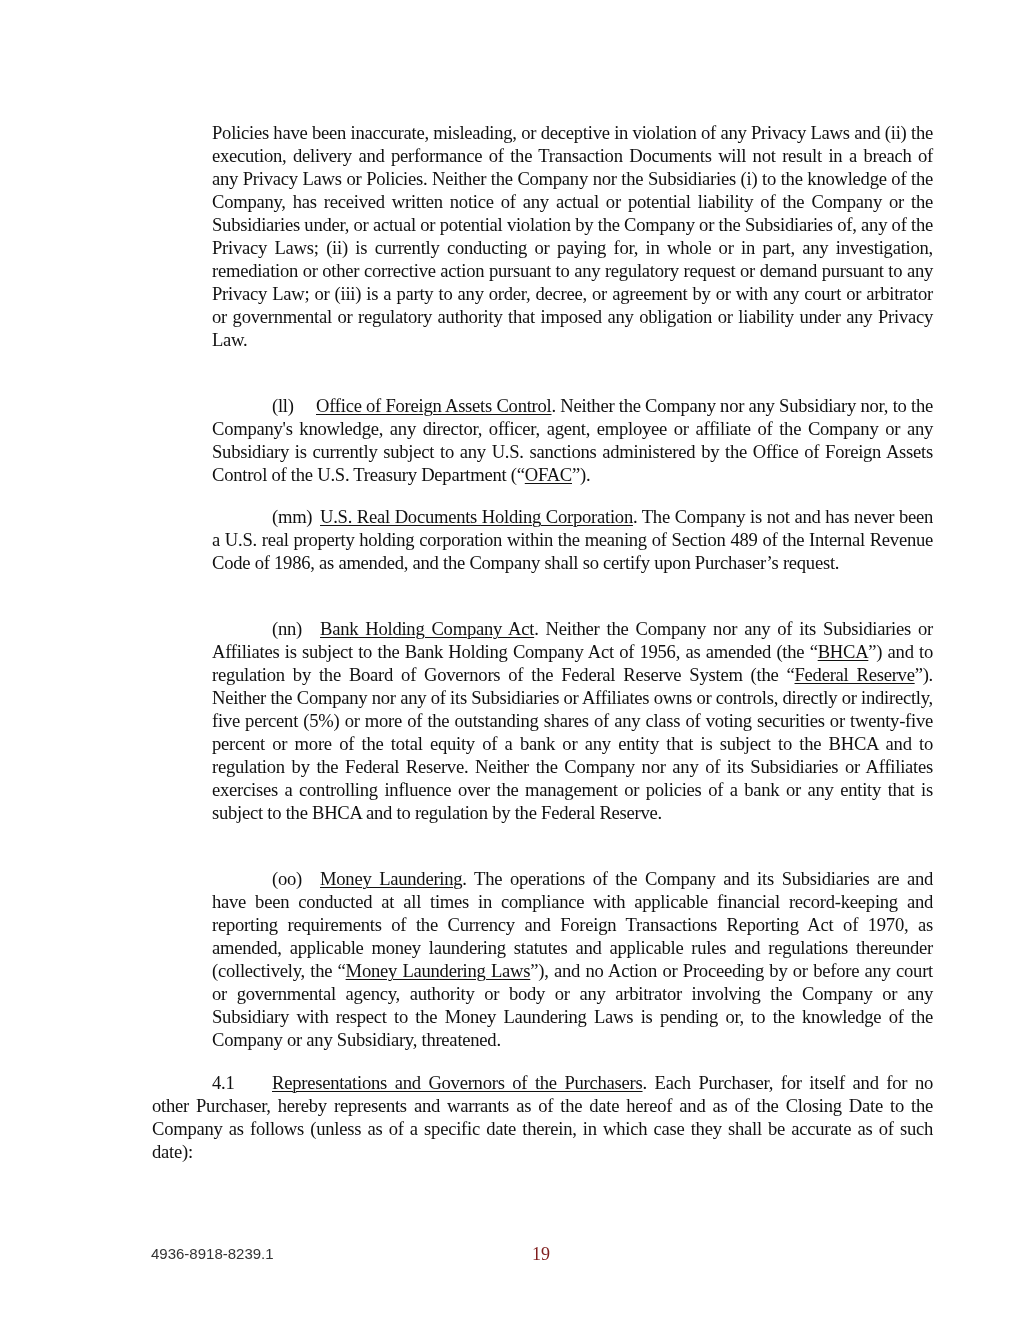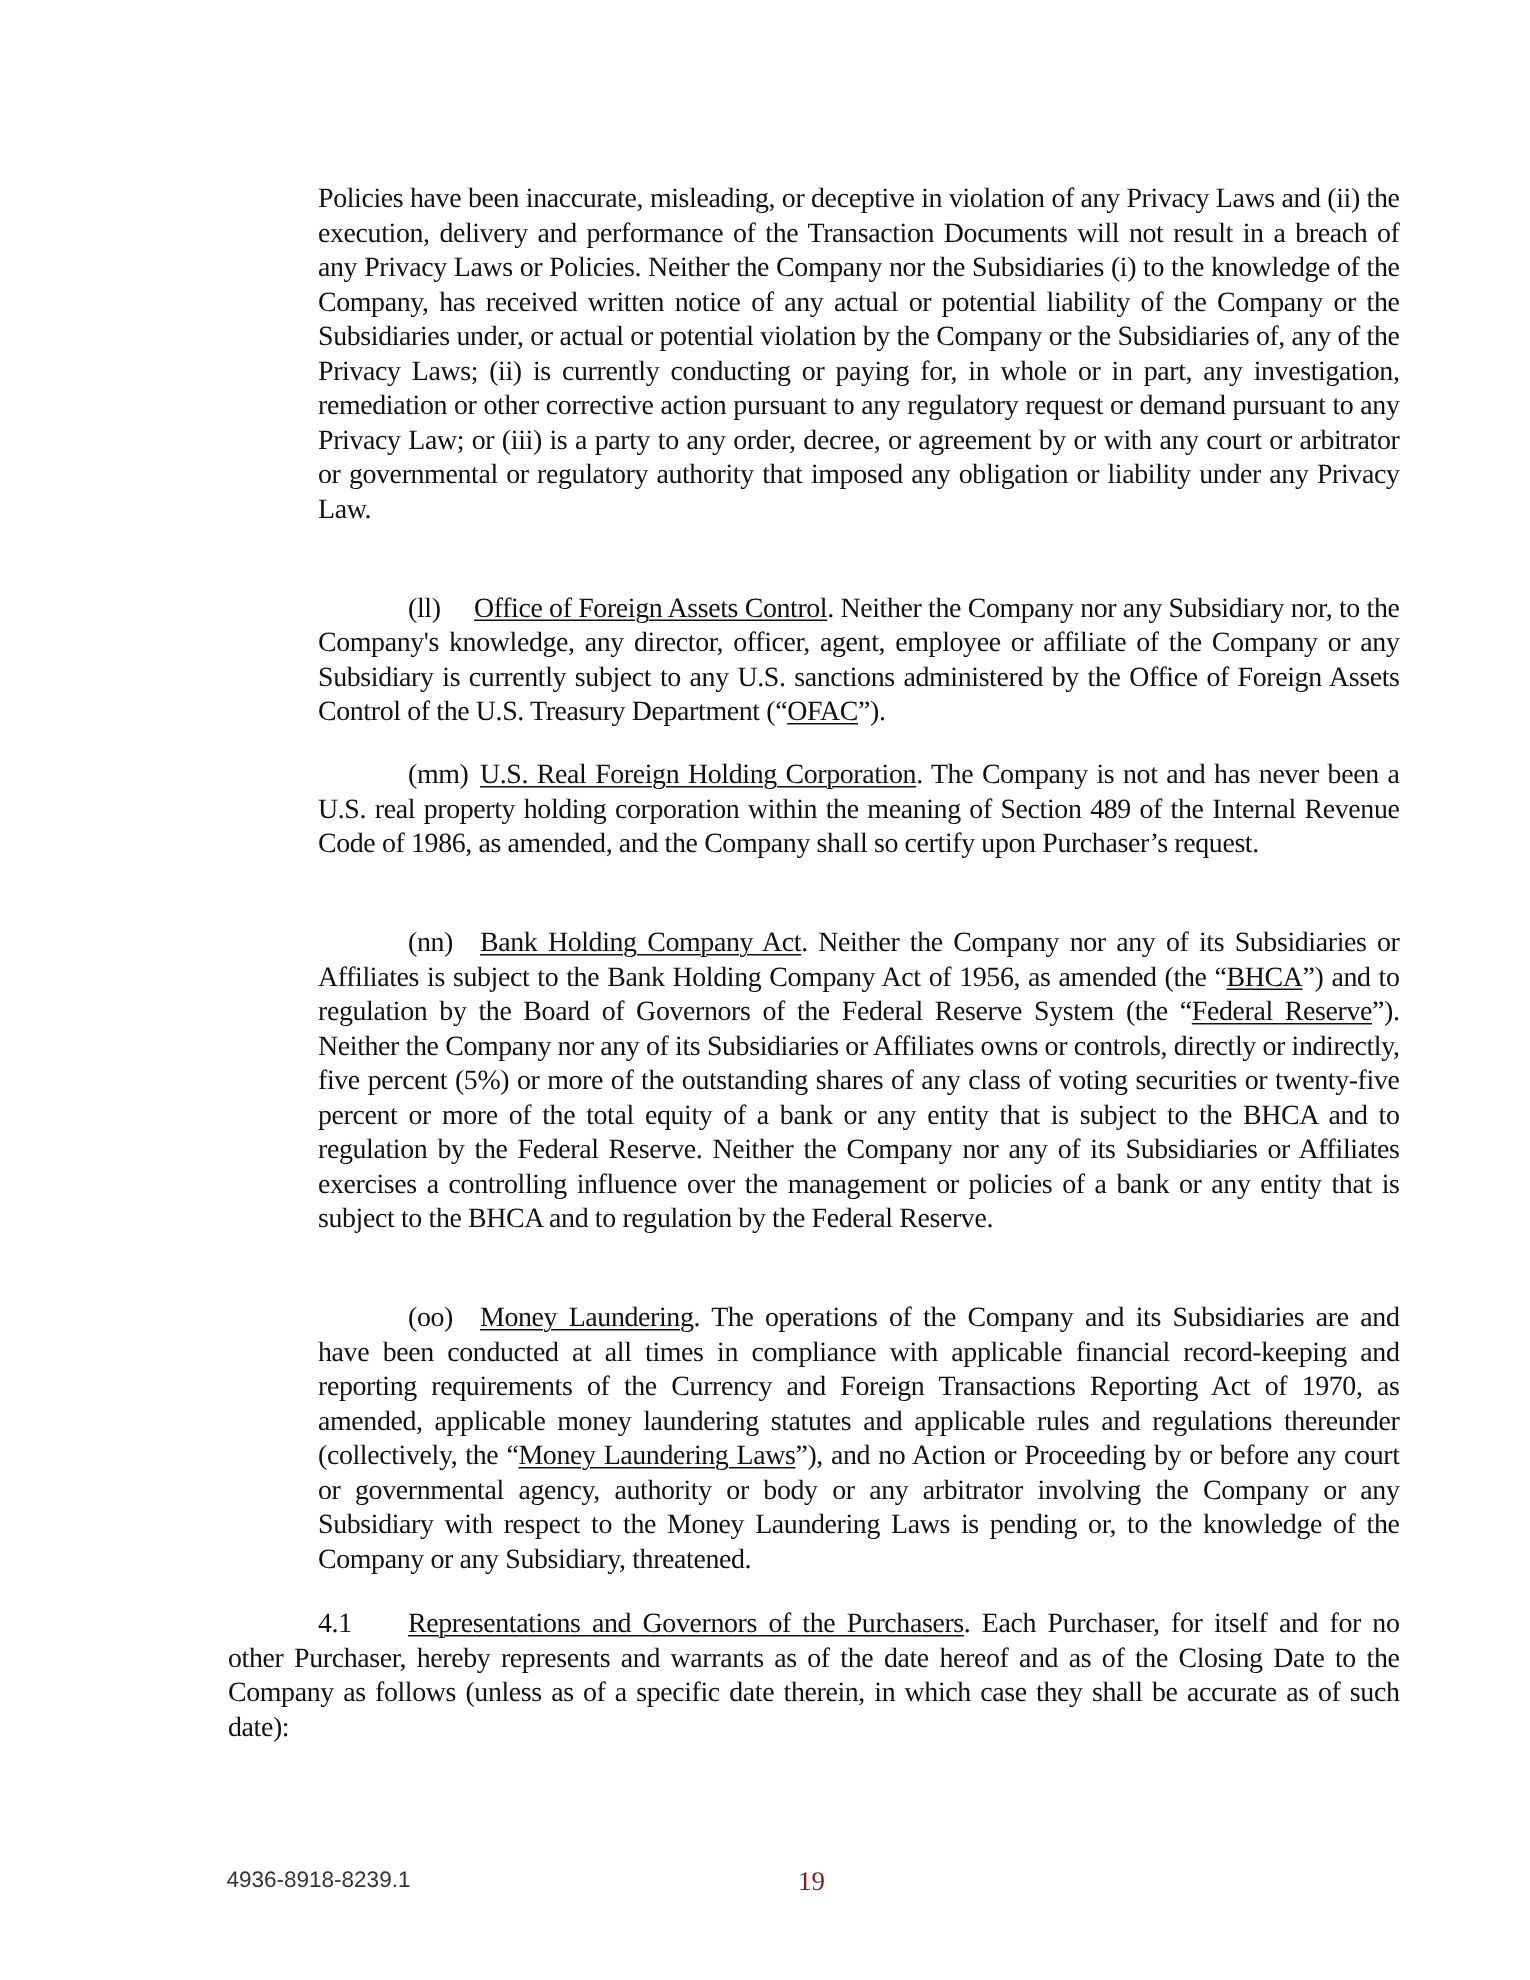--- a/index.html
+++ b/index.html
@@ -50,21 +50,21 @@
 
   <p class="para top" style="top:121px;">
     <span>Policies have been inaccurate, misleading, or deceptive in violation of any Privacy Laws and (ii) the execution, delivery and performance of the Transaction Documents will not result in a breach of any Privacy Laws or Policies.  Neither the Company nor the Subsidiaries (i) to the knowledge of the Company, has received written notice of any actual or potential liability of the Company or the Subsidiaries under, or actual or potential violation by the Company or the Subsidiaries of, any of the Privacy Laws; (ii) is currently conducting or paying for, in whole or in part, any investigation, remediation or other corrective action pursuant to any regulatory request or demand pursuant to any Privacy Law; or (iii) is a party to any order, decree, or agreement by or with any court or arbitrator or governmental or regulatory authority that imposed any obligation or liability under any Privacy Law.</span>
   </p>
 
   <p class="para sub" style="top:394px;">
     <span class="indent"></span><span class="label label-ll">(ll)</span><u>Office of Foreign Assets Control</u><span>.  Neither the Company nor any Subsidiary nor, to the Company's knowledge, any director, officer, agent, employee or affiliate of the Company  or any Subsidiary is currently subject to any U.S. sanctions administered by the Office of Foreign Assets Control of the U.S. Treasury Department (“</span><u>OFAC</u><span>”).</span>
   </p>
 
   <p class="para sub" style="top:505px;">
-    <span class="indent"></span><span class="label label-mm">(mm)</span><u>U.S. Real Foreign Holding Corporation</u><span>.  The Company is not and has never been a U.S. real property holding corporation within the meaning of Section 489 of the Internal Revenue Code of 1986, as amended, and the Company shall so certify upon Purchaser’s request.</span>
+    <span class="indent"></span><span class="label label-mm">(mm)</span><u>U.S. Real Documents Holding Corporation</u><span>.  The Company is not and has never been a U.S. real property holding corporation within the meaning of Section 489 of the Internal Revenue Code of 1986, as amended, and the Company shall so certify upon Purchaser’s request.</span>
   </p>
 
   <p class="para sub" style="top:617px;">
     <span class="indent"></span><span class="label label-nn">(nn)</span><u>Bank Holding Company Act</u><span>.  Neither the Company nor any of its Subsidiaries or Affiliates is subject to the Bank Holding Company Act of 1956, as amended (the “</span><u>BHCA</u><span>”) and to regulation by the Board of Governors of the Federal Reserve System (the “</span><u>Federal Reserve</u><span>”). Neither the Company nor any of its Subsidiaries or Affiliates owns or controls, directly or indirectly, five percent (5%) or more of the outstanding shares of any class of voting securities or twenty-five percent or more of the total equity of a bank or any entity that is subject to the BHCA and to regulation by the Federal Reserve.  Neither the Company nor any of its Subsidiaries or Affiliates exercises a controlling influence over the management or policies of a bank or any entity that is subject to the BHCA and to regulation by the Federal Reserve.</span>
   </p>
 
   <p class="para sub" style="top:867px;">
     <span class="indent"></span><span class="label label-oo">(oo)</span><u>Money Laundering</u><span>.  The operations of the Company and its Subsidiaries are and have been conducted at all times in compliance with applicable financial record-keeping and reporting requirements of the Currency and Foreign Transactions Reporting Act of 1970, as amended, applicable money laundering statutes and applicable rules and regulations thereunder (collectively, the “</span><u>Money Laundering Laws</u><span>”), and no Action or Proceeding by or before any court or governmental agency, authority or body or any arbitrator involving the Company or any Subsidiary with respect to the Money Laundering Laws is pending or, to the knowledge of the Company or any Subsidiary, threatened.</span>
   </p>
 

